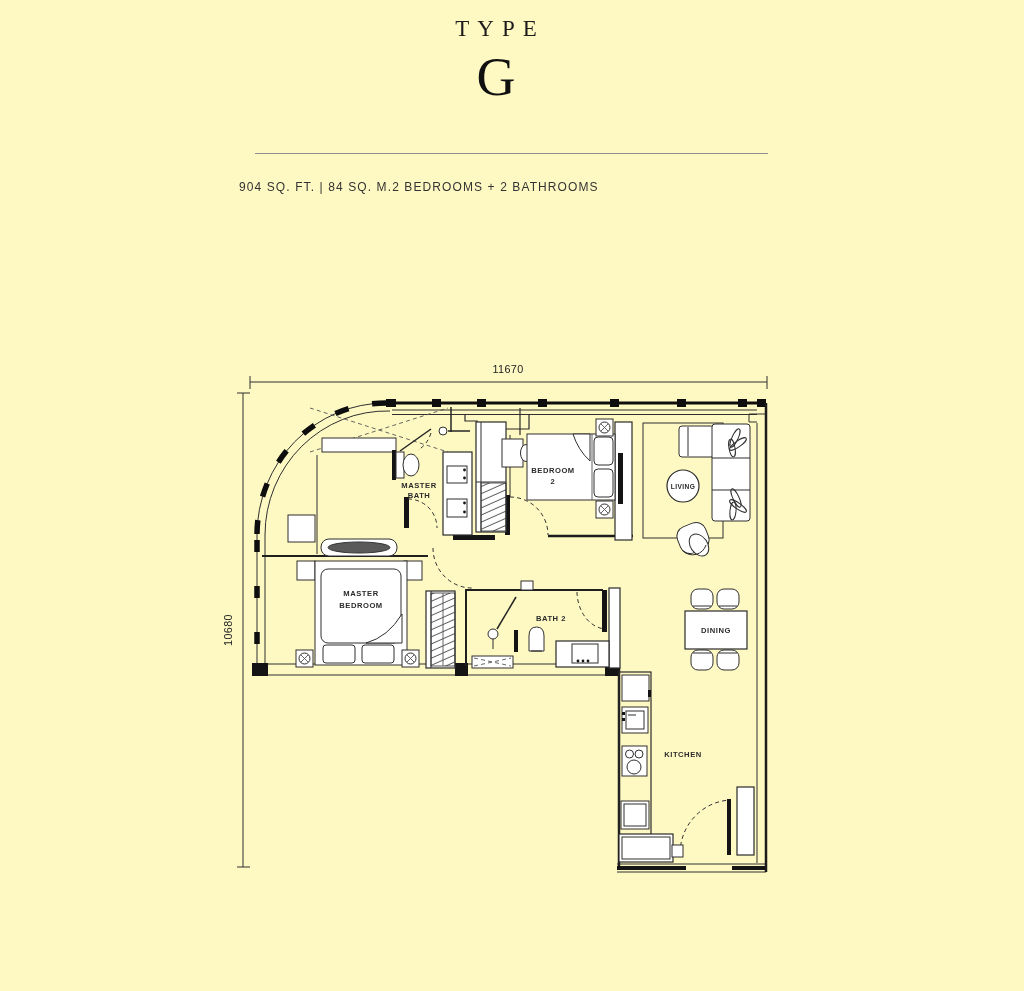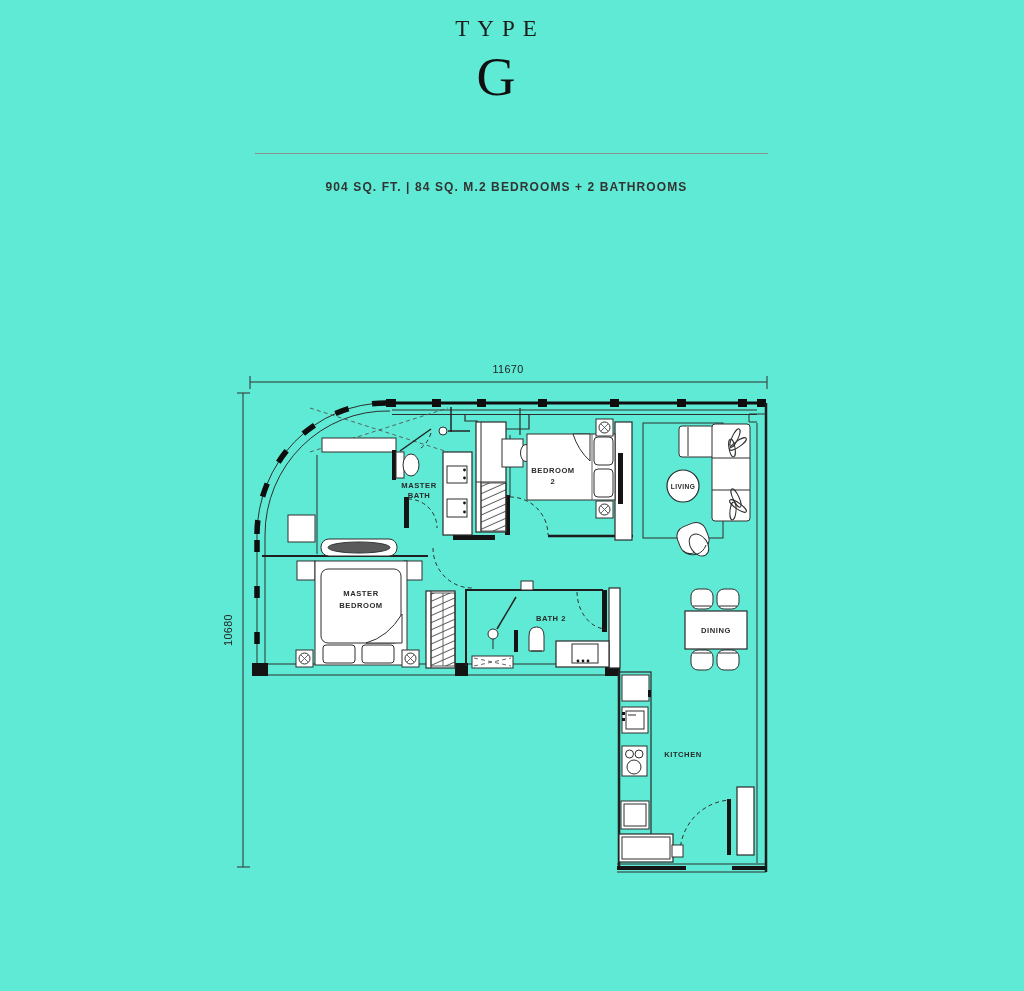--- a/index.html
+++ b/index.html
@@ -1,25 +1,25 @@
 <!DOCTYPE html>
 <html><head>
 <meta charset="utf-8">
 <style>
   html,body { margin:0; padding:0; background:#ffffff; }
-  .page { position:relative; width:1024px; height:991px; background:#5eead4; overflow:hidden;
+  .page { position:relative; width:1024px; height:991px; background:#fef9c3; overflow:hidden;
           font-family:"Liberation Sans", sans-serif; }
   .hdr { position:absolute; left:0; top:0; width:992px; text-align:center; }
   .type-label { margin-top:16px; font-family:"Liberation Serif", serif; font-size:23px;
                 letter-spacing:8px; text-indent:8px; color:#1c1c1c; }
   .type-letter { margin-top:8px; font-family:"Liberation Serif", serif; font-size:54px;
                  line-height:1; color:#101010; }
   .divider { position:absolute; left:255px; top:153px; width:513px; height:1px; background:#8f8f8f; }
-  .meta { position:absolute; left:250px; top:180px; width:513px; display:flex;
-          justify-content:center; font-weight:bold; font-size:12px;
+  .meta { position:absolute; left:239px; top:180px; width:513px; display:flex;
+          justify-content:flex-start; font-weight:normal; font-size:12px;
           letter-spacing:1.1px; color:#333; }
   svg { position:absolute; left:0; top:0; }
 
   .fnone { fill:none; }
   .k1  { stroke:#2f2f2f; stroke-width:1;   fill:none; }
   .k12 { stroke:#2a2a2a; stroke-width:1.2; fill:none; }
   .k15 { stroke:#242424; stroke-width:1.5; fill:none; }
   .k2  { stroke:#1f1f1f; stroke-width:2;   fill:none; }
   .k25 { stroke:#1b1b1b; stroke-width:2.5; fill:none; }
   .thin{ stroke:#555;    stroke-width:0.9; fill:none; }

